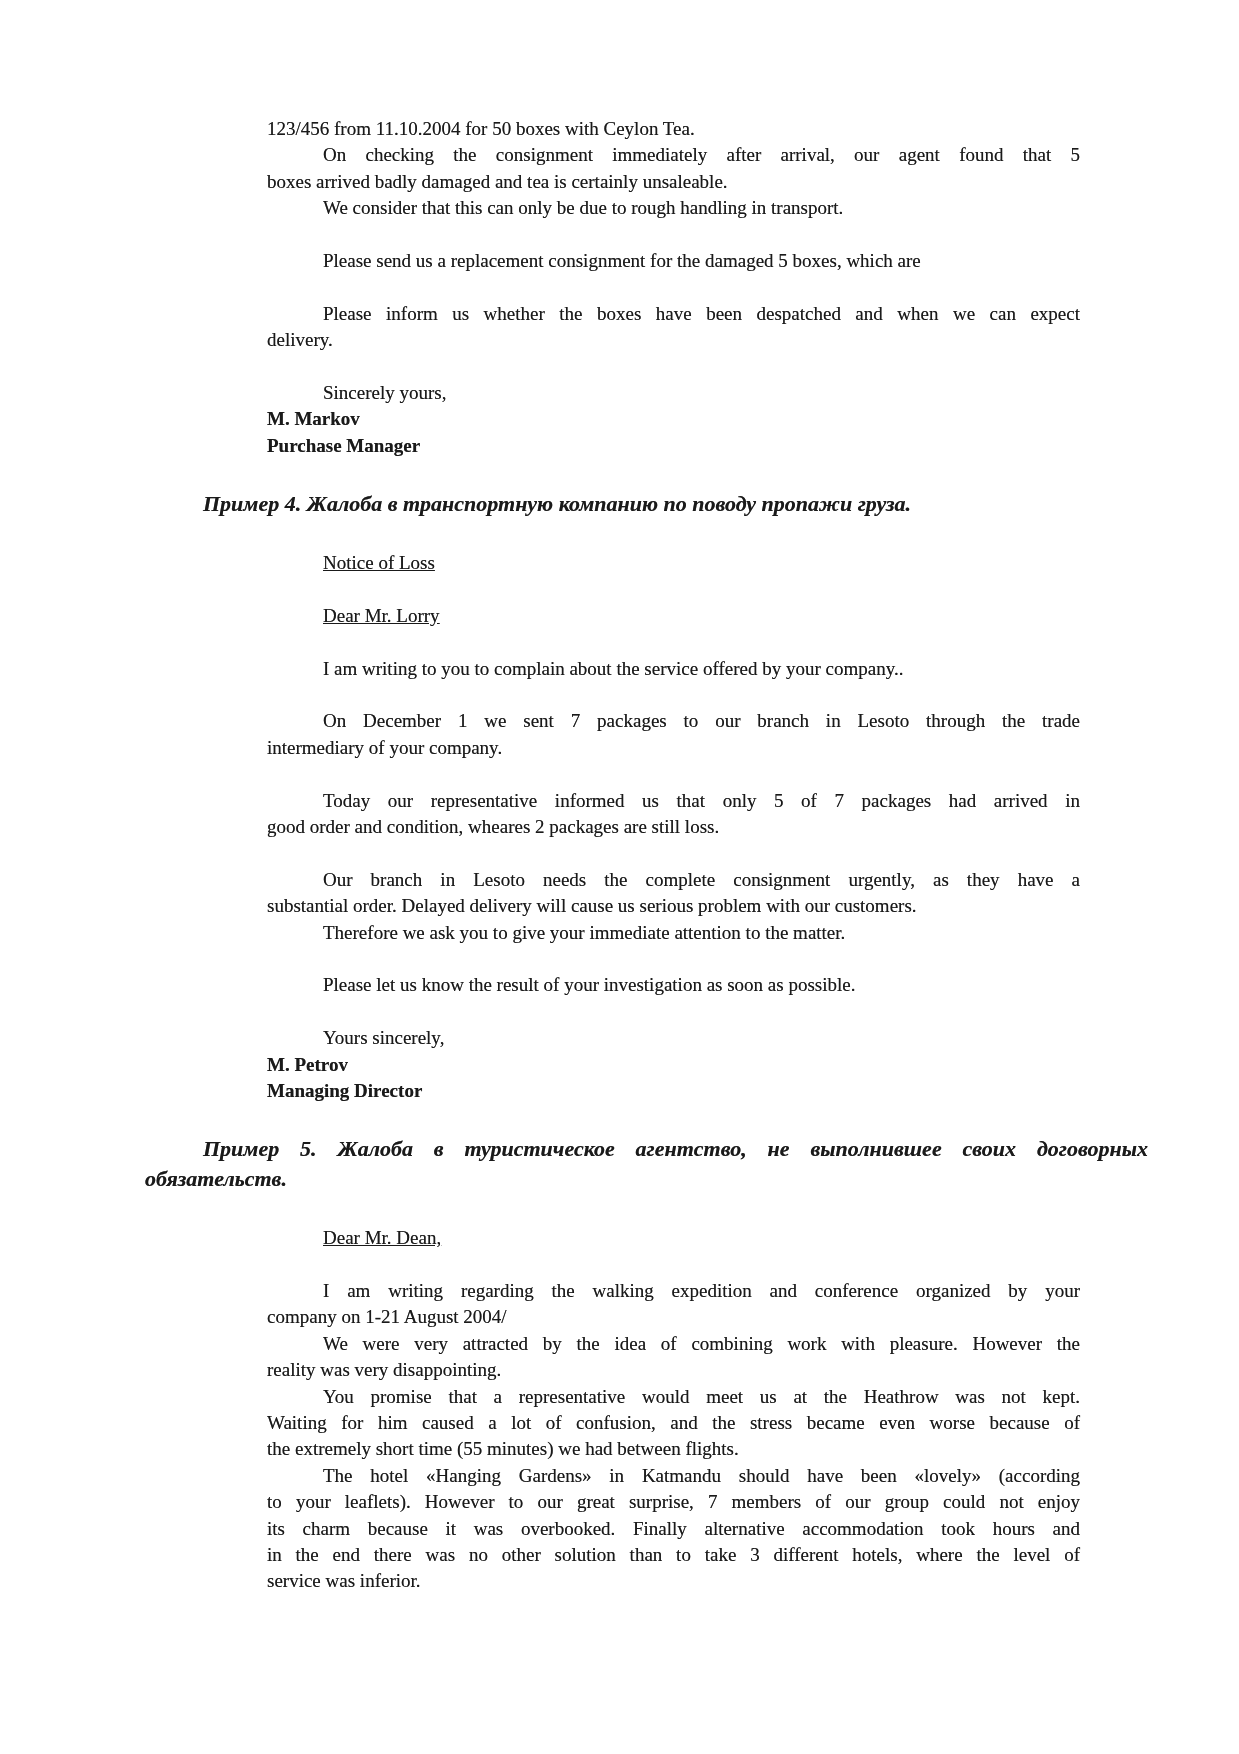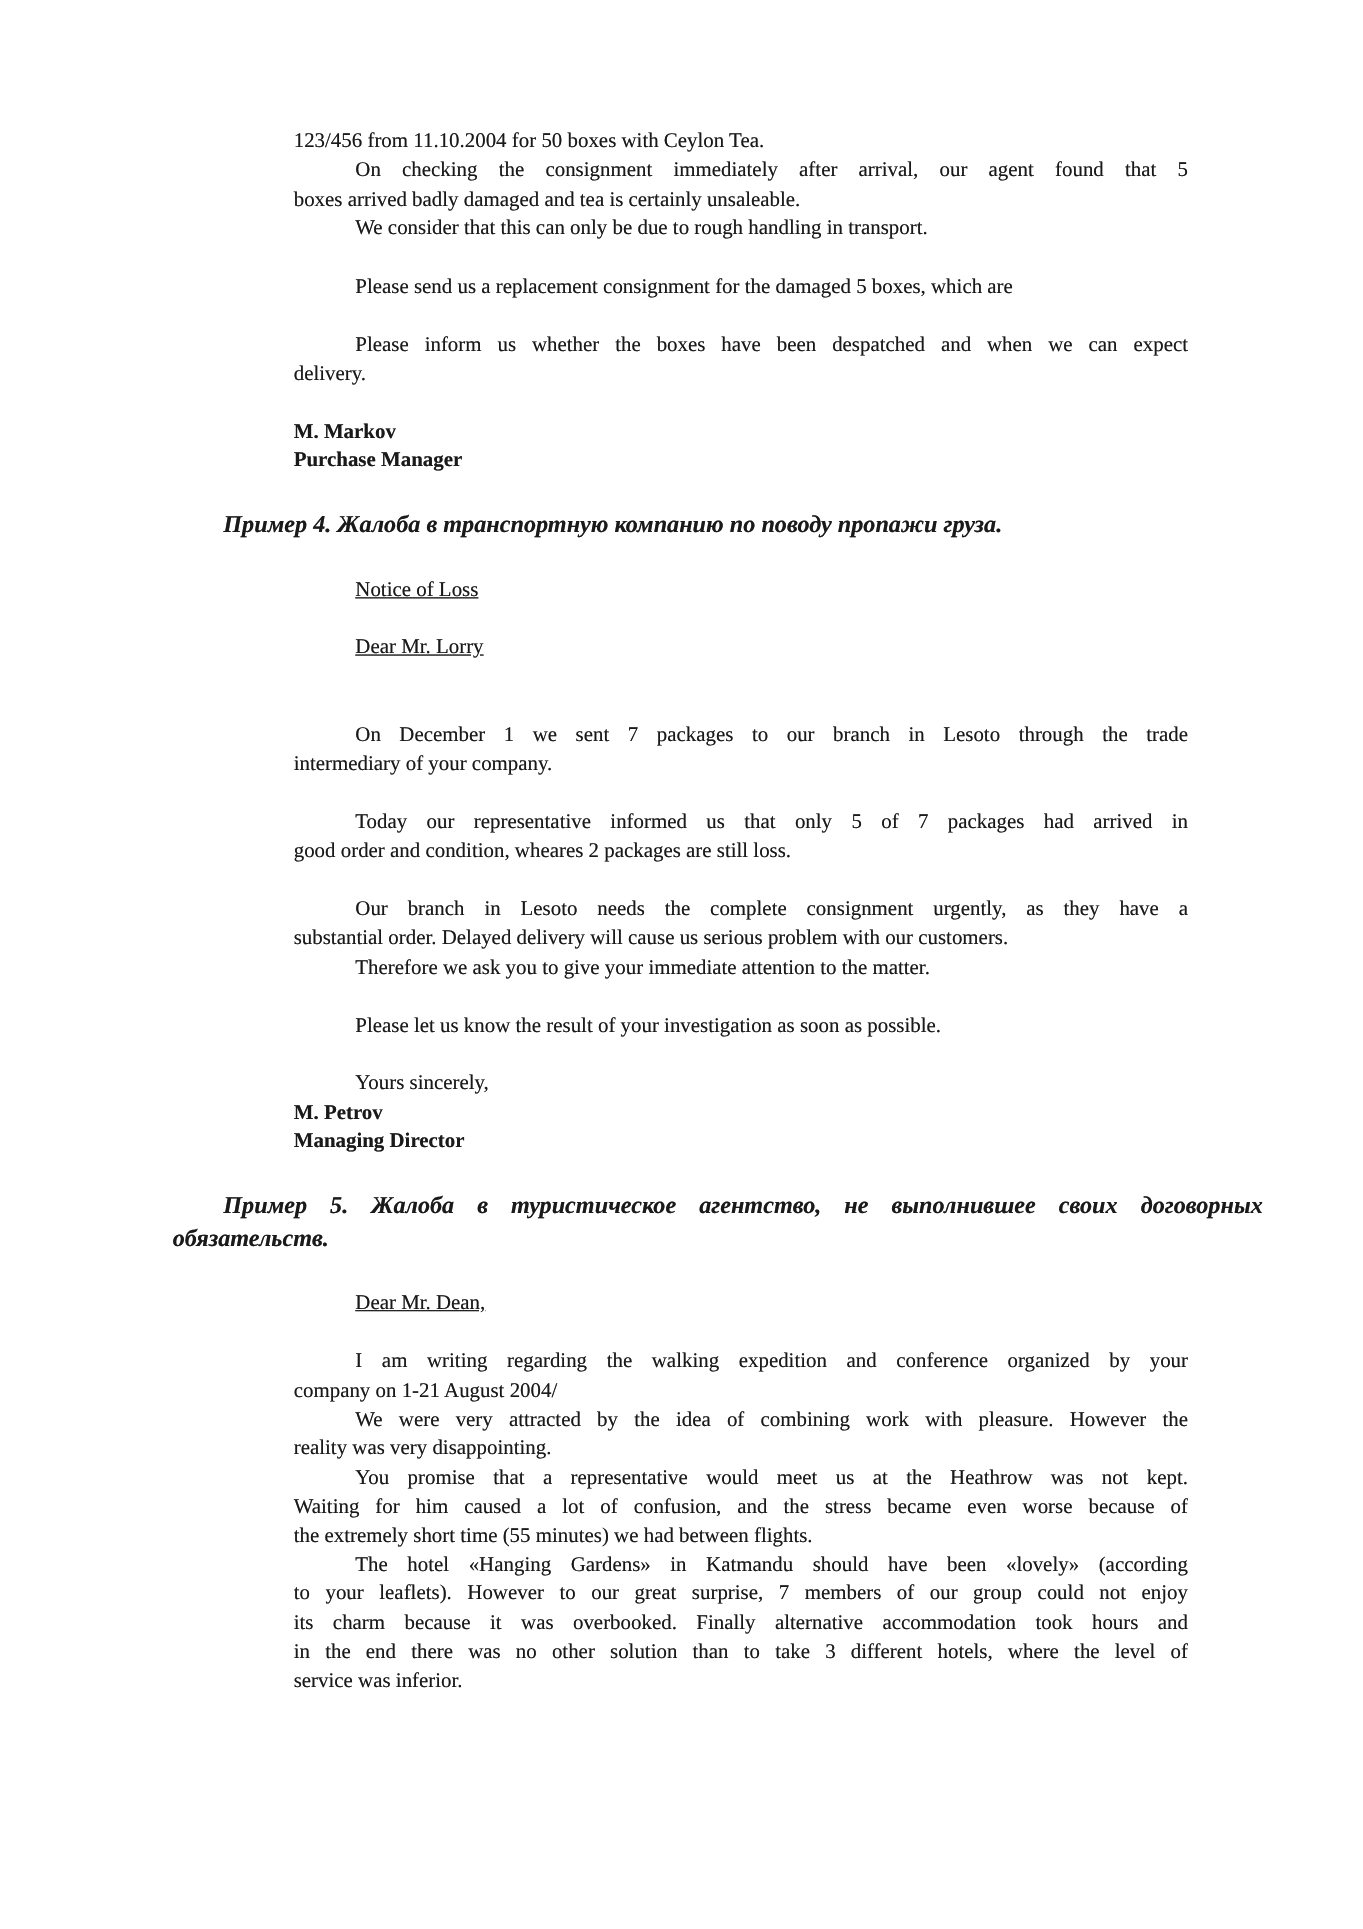--- a/index.html
+++ b/index.html
@@ -42,21 +42,21 @@
   .gap{ height:26.4px; }
   .heading{
     font-weight:bold;
     font-size:22px;
     line-height:30px;
     margin-top:3px;
     margin-bottom:5px;
   }
   .heading .ln{ text-align:justify; text-align-last:justify; text-indent:58px;font-style:italic; }
   .heading .ln:last-child{ text-align-last:left; }
-  .heading .ln + .ln{ text-indent:0;margin-left:12px; }
+  .heading .ln + .ln{ text-indent:0; }
 </style>
 </head>
 <body>
 
 <div class="page">
 
   <section class="letter">
     <div class="para">
         <div class="ln">123/456 from 11.10.2004 for 50 boxes with Ceylon Tea.</div>
       </div>
@@ -70,37 +70,41 @@
     <div class="gap"></div>
     <div class="para indent">
         <div class="ln">Please send us a replacement consignment for the damaged 5 boxes, which are</div>
       </div>
     <div class="gap"></div>
     <div class="para indent">
         <div class="ln">Please inform us whether the boxes have been despatched and when we can expect</div>
         <div class="ln">delivery.</div>
       </div>
     <div class="gap"></div>
+    <div class="closing">Sincerely yours,</div>
     <div class="sig">M. Markov</div>
     <div class="sig">Purchase Manager</div>
   </section>
 
   <div class="gap"></div>
 
   <div class="heading">
       <div class="ln">Пример 4. Жалоба в транспортную компанию по поводу пропажи груза.</div>
     </div>
 
   <div class="gap"></div>
 
   <section class="letter">
     <div class="single">Notice of Loss</div>
     <div class="gap"></div>
     <div class="single">Dear Mr. Lorry</div>
     <div class="gap"></div>
+    <div class="para indent">
+        <div class="ln">I am writing to you to complain about the service offered by your company..</div>
+      </div>
     <div class="gap"></div>
     <div class="para indent">
         <div class="ln">On December 1 we sent 7 packages to our branch in Lesoto through the trade</div>
         <div class="ln">intermediary of your company.</div>
       </div>
     <div class="gap"></div>
     <div class="para indent">
         <div class="ln">Today our representative informed us that only 5 of 7 packages had arrived in</div>
         <div class="ln">good order and condition, wheares 2 packages are still loss.</div>
       </div>

